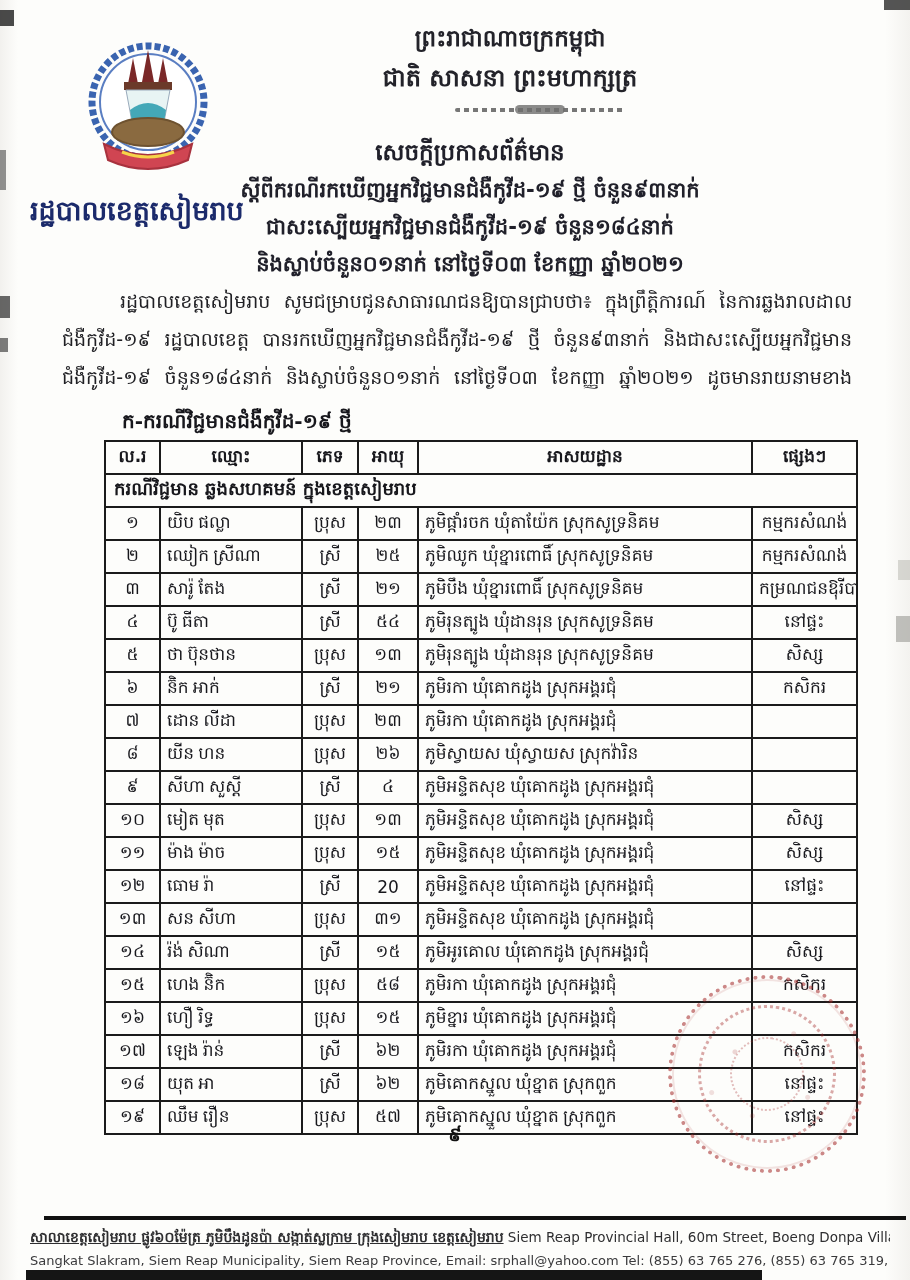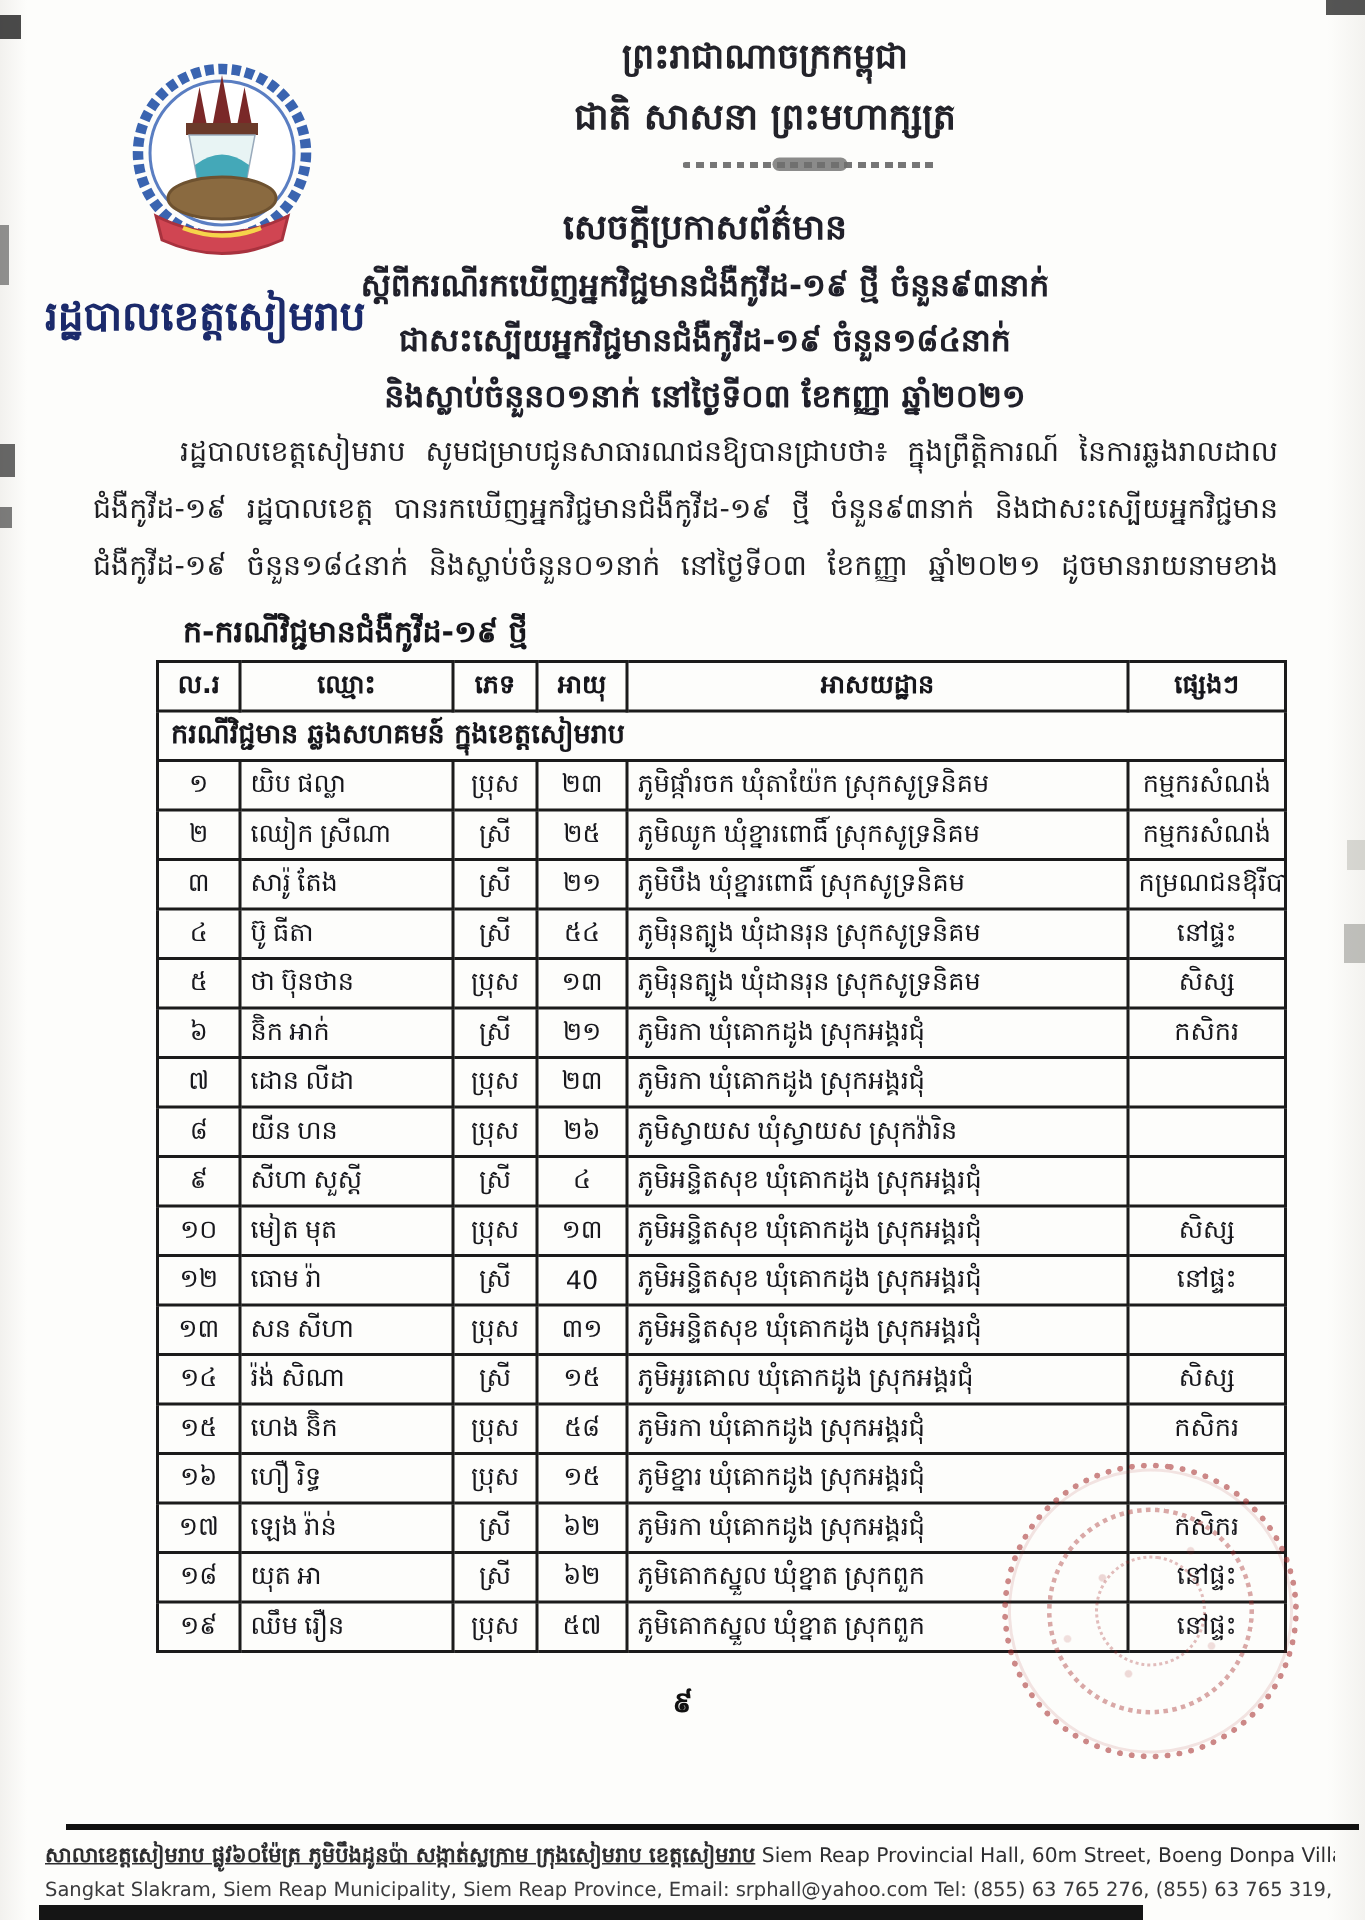--- a/index.html
+++ b/index.html
@@ -274,26 +274,34 @@
 
     <tr>
       <td class="c-no">១០</td>
       <td class="c-name">មៀត មុត</td>
       <td class="c-gender">ប្រុស</td>
       <td class="c-age">១៣</td>
       <td class="c-address">ភូមិអន្ទិតសុខ ឃុំគោកដូង ស្រុកអង្គរជុំ</td>
       <td class="c-other">សិស្ស</td>
     </tr>
 
+    <tr>
+      <td class="c-no">១១</td>
+      <td class="c-name">ម៉ាង ម៉ាច</td>
+      <td class="c-gender">ប្រុស</td>
+      <td class="c-age">១៥</td>
+      <td class="c-address">ភូមិអន្ទិតសុខ ឃុំគោកដូង ស្រុកអង្គរជុំ</td>
+      <td class="c-other">សិស្ស</td>
+    </tr>
 
     <tr>
       <td class="c-no">១២</td>
       <td class="c-name">ធោម រ៉ា</td>
       <td class="c-gender">ស្រី</td>
-      <td class="c-age">40</td>
+      <td class="c-age">20</td>
       <td class="c-address">ភូមិអន្ទិតសុខ ឃុំគោកដូង ស្រុកអង្គរជុំ</td>
       <td class="c-other">នៅផ្ទះ</td>
     </tr>
 
     <tr>
       <td class="c-no">១៣</td>
       <td class="c-name">សន សីហា</td>
       <td class="c-gender">ប្រុស</td>
       <td class="c-age">៣១</td>
       <td class="c-address">ភូមិអន្ទិតសុខ ឃុំគោកដូង ស្រុកអង្គរជុំ</td>

